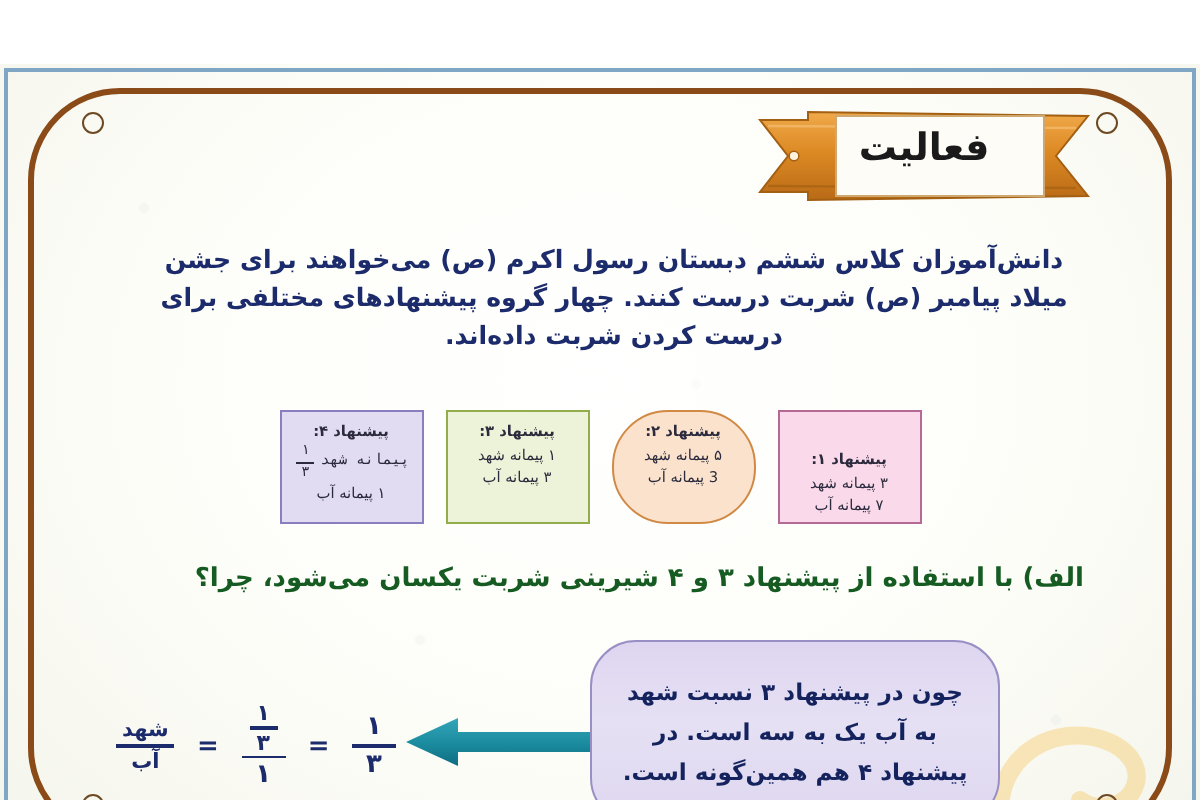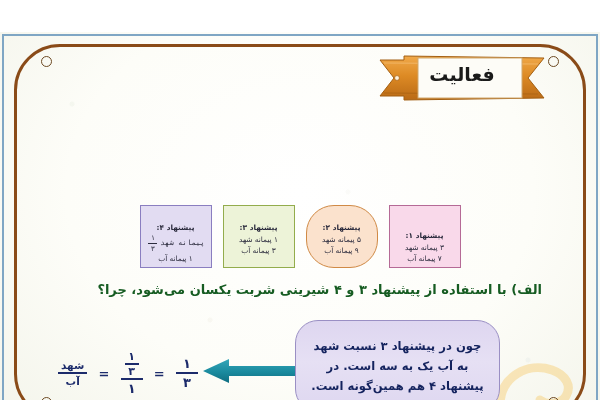--- a/index.html
+++ b/index.html
@@ -83,21 +83,21 @@
   
   .boxes{
     position:absolute;left:0;right:0;top:173px;
     display:flex;flex-direction:row;justify-content:center;
     gap:11px;direction:rtl;
   }
   .sbox{
     width:72px;min-height:57px;
     border:1.6px solid #999;
     box-sizing:border-box;
-    padding:16px 3px 3px 3px;
+    padding:4px 3px 3px 3px;
     text-align:center;
     direction:rtl;
     font-size:7.4px;line-height:11px;
     color:#2b2b3d;
     display:flex;flex-direction:column;align-items:center;justify-content:flex-start;
   }
   .sbox .s-title{font-weight:bold;margin-bottom:1px;font-size:7.4px;}
   .sbox .s-line{white-space:nowrap;font-size:7.4px;}
   .sbox.pink  {background:#f9d9ea;border-color:#b56a96;justify-content:flex-end;}
   .sbox.orange{background:#fbe2cd;border-color:#d08a46;border-radius:28px;}
@@ -183,33 +183,34 @@
       </defs>
       <path d="M2 6 L26 6 L26 2 L166 4 L150 24 L166 44 L26 46 L26 42 L2 42 L16 24 Z" fill="url(#woodg)" stroke="#a35f12" stroke-width="1"></path>
       <path d="M6 9 L160 10" stroke="#f7c783" stroke-width="1.2" opacity=".55"></path>
       <path d="M6 39 L160 40" stroke="#9c5a10" stroke-width="1.2" opacity=".5"></path>
       <circle cx="19" cy="24" r="2.4" fill="#fff2dc" stroke="#a35f12" stroke-width=".7"></circle>
       <rect x="40" y="4" width="104" height="40" fill="#fdfcf7" stroke="#cfa86f" stroke-width="1"></rect>
     </svg>
     <div class="ribbon-label">فعالیت</div>
   </div>
 
+  <div class="intro">دانش‌آموزان کلاس ششم دبستان رسول اکرم (ص) می‌خواهند برای جشن میلاد پیامبر (ص) شربت درست کنند. چهار گروه پیشنهادهای مختلفی برای درست کردن شربت داده‌اند.</div>
 
   <div class="boxes">
 
     <div class="sbox pink">
       <div class="s-title">پیشنهاد ۱:</div>
       <div class="s-line">۳ پیمانه شهد</div>
       <div class="s-line">۷ پیمانه آب</div>
     </div>
 
     <div class="sbox orange">
       <div class="s-title">پیشنهاد ۲:</div>
       <div class="s-line">۵ پیمانه شهد</div>
-      <div class="s-line">۹ پیمانه آب</div>
+      <div class="s-line">3 پیمانه آب</div>
     </div>
 
     <div class="sbox green">
       <div class="s-title">پیشنهاد ۳:</div>
       <div class="s-line">۱ پیمانه شهد</div>
       <div class="s-line">۳ پیمانه آب</div>
     </div>
 
     <div class="sbox purple">
       <div class="s-title">پیشنهاد ۴:</div>

